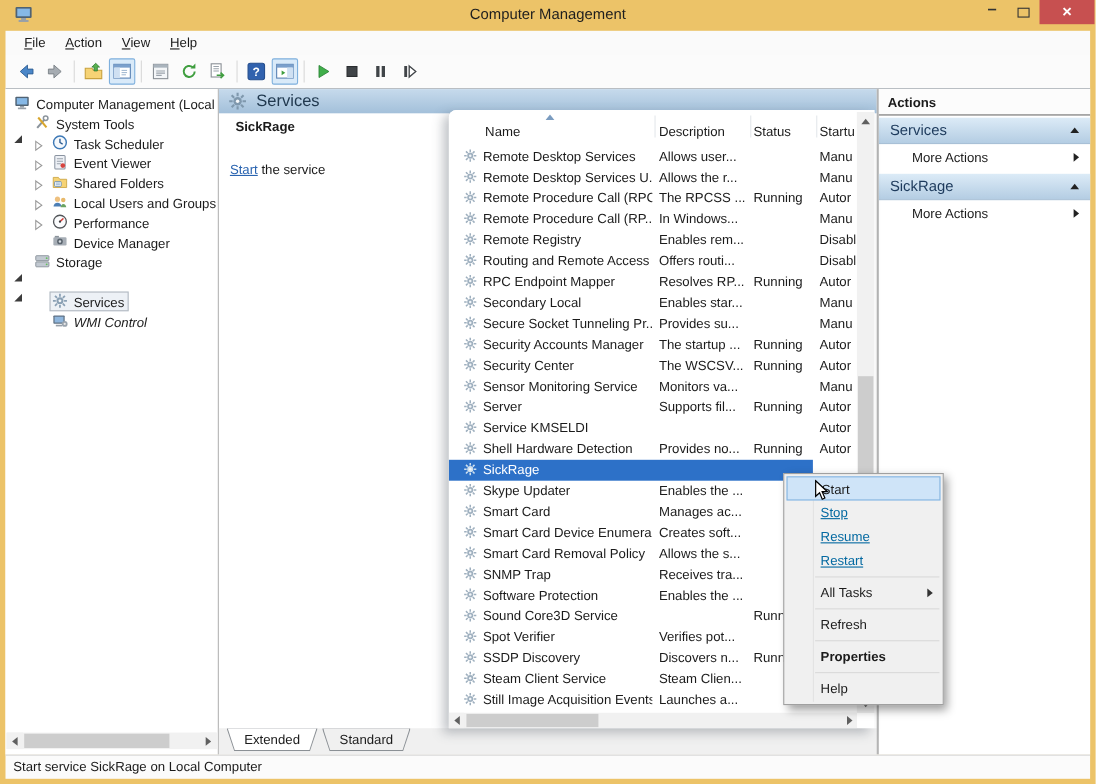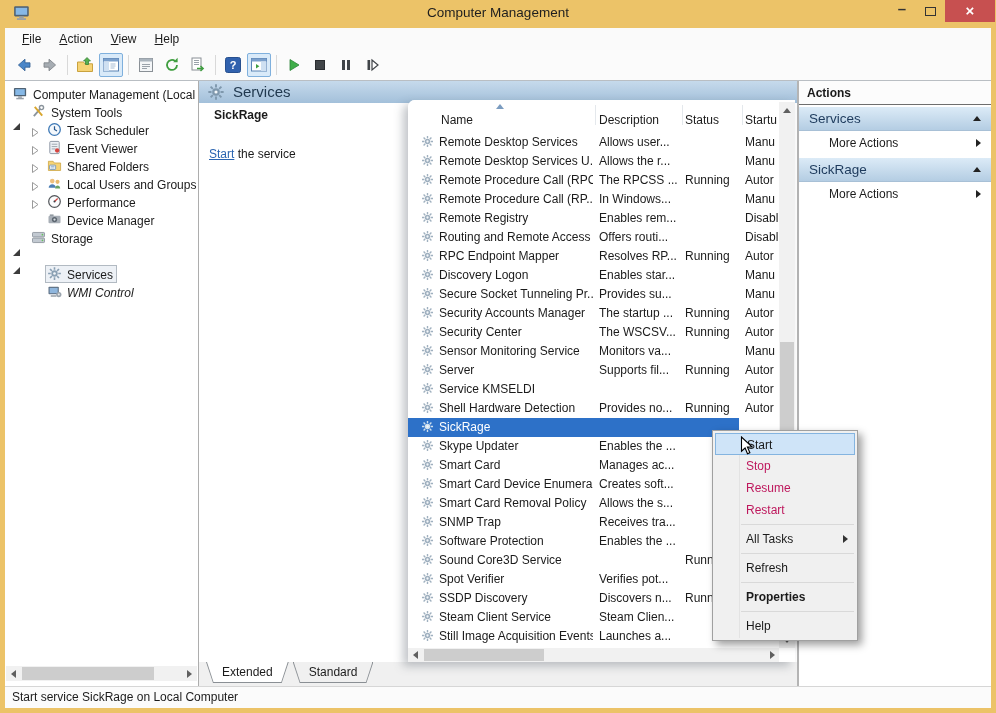--- a/index.html
+++ b/index.html
@@ -104,21 +104,21 @@
   .aitem .tri{position:absolute;right:10px;top:8px;border-left-color:#222;}
   
   .statusbar{position:absolute;left:5px;top:686px;width:986px;height:22px;background:#fbfbfb;
              border-top:1px solid #d6d6d6;line-height:21px;padding-left:7px;box-sizing:border-box;}
   
   .context-menu{position:absolute;left:712px;top:430px;width:146px;background:#f0f0f0;
                 border:1px solid #a0a0a0;box-shadow:4px 4px 8px rgba(0,0,0,.38);z-index:100;
                 padding:2px 0 3px 0;box-sizing:border-box;}
   .context-menu::before{content:"";position:absolute;left:26px;top:2px;bottom:2px;width:1px;background:#e3e3e3;}
   .mi{position:relative;height:22px;line-height:22px;padding-left:33px;box-sizing:border-box;}
-  .mi.dis{color:#be185d;}
+  .mi.dis{color:#0369a1;text-decoration:underline;}
   .mi.bold{font-weight:bold;}
   .mi.hl{background:#cfe4f8;border:1px solid #84b4e0;margin:0 2px;padding-left:31px;}
   .mi .sub{position:absolute;right:9px;top:7px;border-left:5px solid #333;
            border-top:4px solid transparent;border-bottom:4px solid transparent;width:0;height:0;}
   .msep{height:1px;background:#d9d9d9;margin:3px 3px 3px 28px;}
   
   .cursor{position:absolute;left:740px;top:436px;z-index:300;}
 </style>
 </head>
 <body>
@@ -455,21 +455,21 @@
             <span class="cell c0"><svg class="gear13" viewBox="0 0 16 16">&gt;<g stroke="#9fb0bf" stroke-width="1.7">
                   <path d="M8 1.2V4M8 12v2.8M1.2 8H4M12 8h2.8M3.2 3.2l2 2M10.8 10.8l2 2M12.8 3.2l-2 2M5.2 10.8l-2 2" fill="none"></path>
                 </g><circle cx="8" cy="8" r="3.4" fill="#9fb0bf"></circle><circle cx="8" cy="8" r="1.4" fill="#f4f7fa"></circle></svg><span>RPC Endpoint Mapper</span></span>
             <span class="cell c1">Resolves RP...</span>
             <span class="cell c2">Running</span>
             <span class="cell c3">Autor</span>
           </div>
           <div class="lrow">
             <span class="cell c0"><svg class="gear13" viewBox="0 0 16 16">&gt;<g stroke="#9fb0bf" stroke-width="1.7">
                   <path d="M8 1.2V4M8 12v2.8M1.2 8H4M12 8h2.8M3.2 3.2l2 2M10.8 10.8l2 2M12.8 3.2l-2 2M5.2 10.8l-2 2" fill="none"></path>
-                </g><circle cx="8" cy="8" r="3.4" fill="#9fb0bf"></circle><circle cx="8" cy="8" r="1.4" fill="#f4f7fa"></circle></svg><span>Discovery Logon</span></span>
+                </g><circle cx="8" cy="8" r="3.4" fill="#9fb0bf"></circle><circle cx="8" cy="8" r="1.4" fill="#f4f7fa"></circle></svg><span>Secondary Local</span></span>
             <span class="cell c1">Enables star...</span>
             <span class="cell c2"></span>
             <span class="cell c3">Manu</span>
           </div>
           <div class="lrow">
             <span class="cell c0"><svg class="gear13" viewBox="0 0 16 16">&gt;<g stroke="#9fb0bf" stroke-width="1.7">
                   <path d="M8 1.2V4M8 12v2.8M1.2 8H4M12 8h2.8M3.2 3.2l2 2M10.8 10.8l2 2M12.8 3.2l-2 2M5.2 10.8l-2 2" fill="none"></path>
                 </g><circle cx="8" cy="8" r="3.4" fill="#9fb0bf"></circle><circle cx="8" cy="8" r="1.4" fill="#f4f7fa"></circle></svg><span>Secure Socket Tunneling Pr...</span></span>
             <span class="cell c1">Provides su...</span>
             <span class="cell c2"></span>

